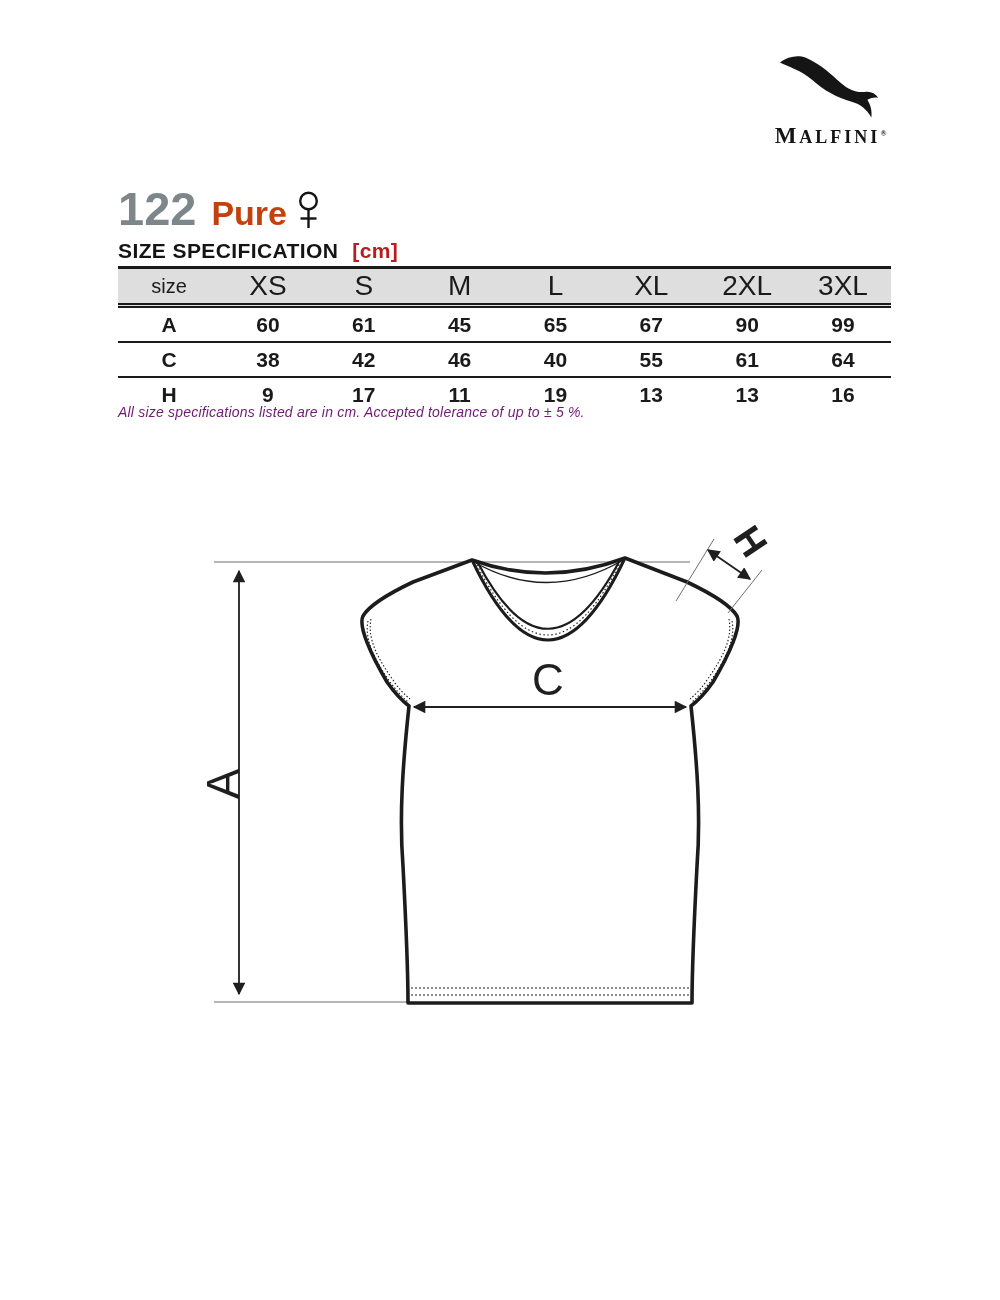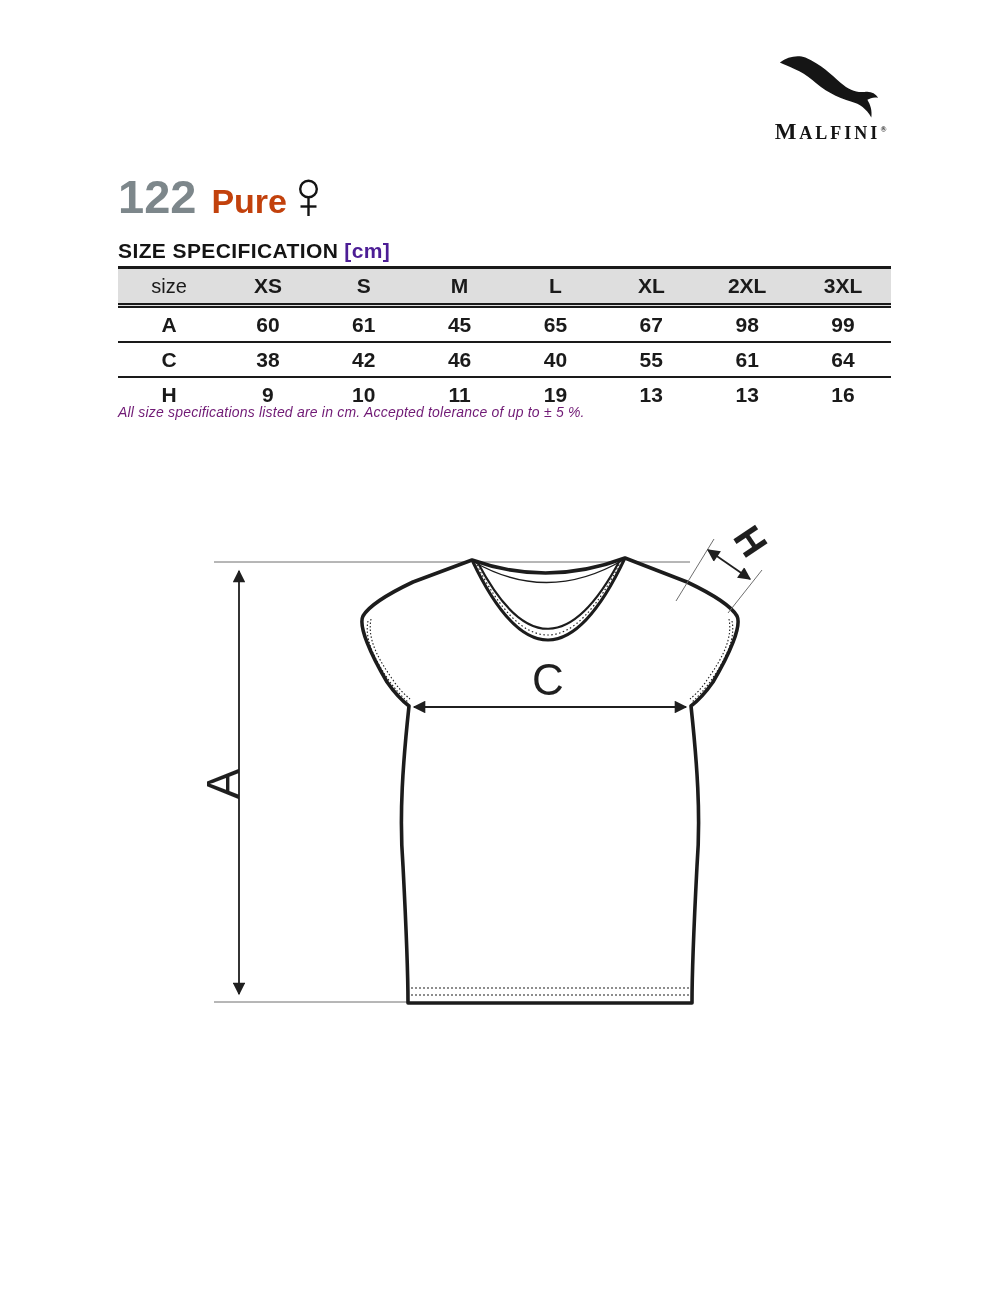--- a/index.html
+++ b/index.html
@@ -3,42 +3,42 @@
 <meta charset="utf-8">
 <style>
   html,body{margin:0;padding:0;background:#fff;}
   .page{position:relative;width:1000px;height:1300px;background:#fff;overflow:hidden;
         font-family:"Liberation Sans",sans-serif;color:#1a1a1a;}
 
   
   .brand{position:absolute;left:758px;top:52px;width:145px;text-align:center;}
   .brand .eagle{display:block;margin:0 auto;}
   .wordmark{font-family:"Liberation Serif",serif;font-weight:700;color:#141414;
-            letter-spacing:3px;font-size:18px;line-height:20px;white-space:nowrap;}
+            letter-spacing:3px;font-size:18px;line-height:27px;white-space:nowrap;}
   .wordmark .cap{font-size:23px;}
   .wordmark sup{font-size:8px;letter-spacing:0;}
 
   
-  .title{position:absolute;left:118px;top:169px;display:flex;align-items:baseline;}
+  .title{position:absolute;left:118px;top:181px;display:flex;align-items:baseline;}
   .title .code{font-size:47px;font-weight:700;color:#7d878b;letter-spacing:0px;}
   .title .name{font-size:34px;font-weight:700;color:#c2410c;margin-left:15px;}
   .title .gender{margin-left:10px;transform:translateY(6px);}
 
   
   .sec-head{position:absolute;left:118px;top:239px;font-size:21px;font-weight:700;
             letter-spacing:.4px;color:#141414;}
-  .sec-head .unit{color:#4c1d95;margin-left:6px;}
+  .sec-head .unit{color:#b91c1c;margin-left:14px;}
 
   
   .spec-table{position:absolute;left:118px;top:266px;width:773px;border-collapse:collapse;
               table-layout:fixed;}
   .spec-table col.c0{width:102px;}
   .spec-table thead tr{background:#dedede;}
   .spec-table thead th{border-top:3px solid #1a1a1a;border-bottom:5px double #1a1a1a;
-                       height:32px;font-size:21px;font-weight:700;}
+                       height:32px;font-size:28px;font-weight:400;}
   .spec-table thead th.size-lbl{font-weight:400;font-size:20px;margin-left:29px;}
   .spec-table tbody th,.spec-table tbody td{height:31px;text-align:center;font-size:21px;
                        font-weight:700;border-bottom:2px solid #1a1a1a;}
   .spec-table tbody tr:last-child th,.spec-table tbody tr:last-child td{border-bottom:none;}
 
   .note{position:absolute;left:118px;top:404px;font-size:14px;font-style:italic;
         color:#701a75;letter-spacing:.2px;}
 
   
   .diagram{position:absolute;left:175px;top:505px;}
@@ -101,37 +101,37 @@
       </tr>
     </thead>
     <tbody>
       <tr>
         <th>A</th>
         <td>60</td>
         <td>61</td>
         <td>45</td>
         <td>65</td>
         <td>67</td>
-        <td>98</td>
+        <td>90</td>
         <td>99</td>
       </tr>
       <tr>
         <th>C</th>
         <td>38</td>
         <td>42</td>
         <td>46</td>
         <td>40</td>
         <td>55</td>
         <td>61</td>
         <td>64</td>
       </tr>
       <tr>
         <th>H</th>
         <td>9</td>
-        <td>10</td>
+        <td>17</td>
         <td>11</td>
         <td>19</td>
         <td>13</td>
         <td>13</td>
         <td>16</td>
       </tr>
     </tbody>
   </table>
 
   <div class="note">All size specifications listed are in cm. Accepted tolerance of up to ± 5 %.</div>

